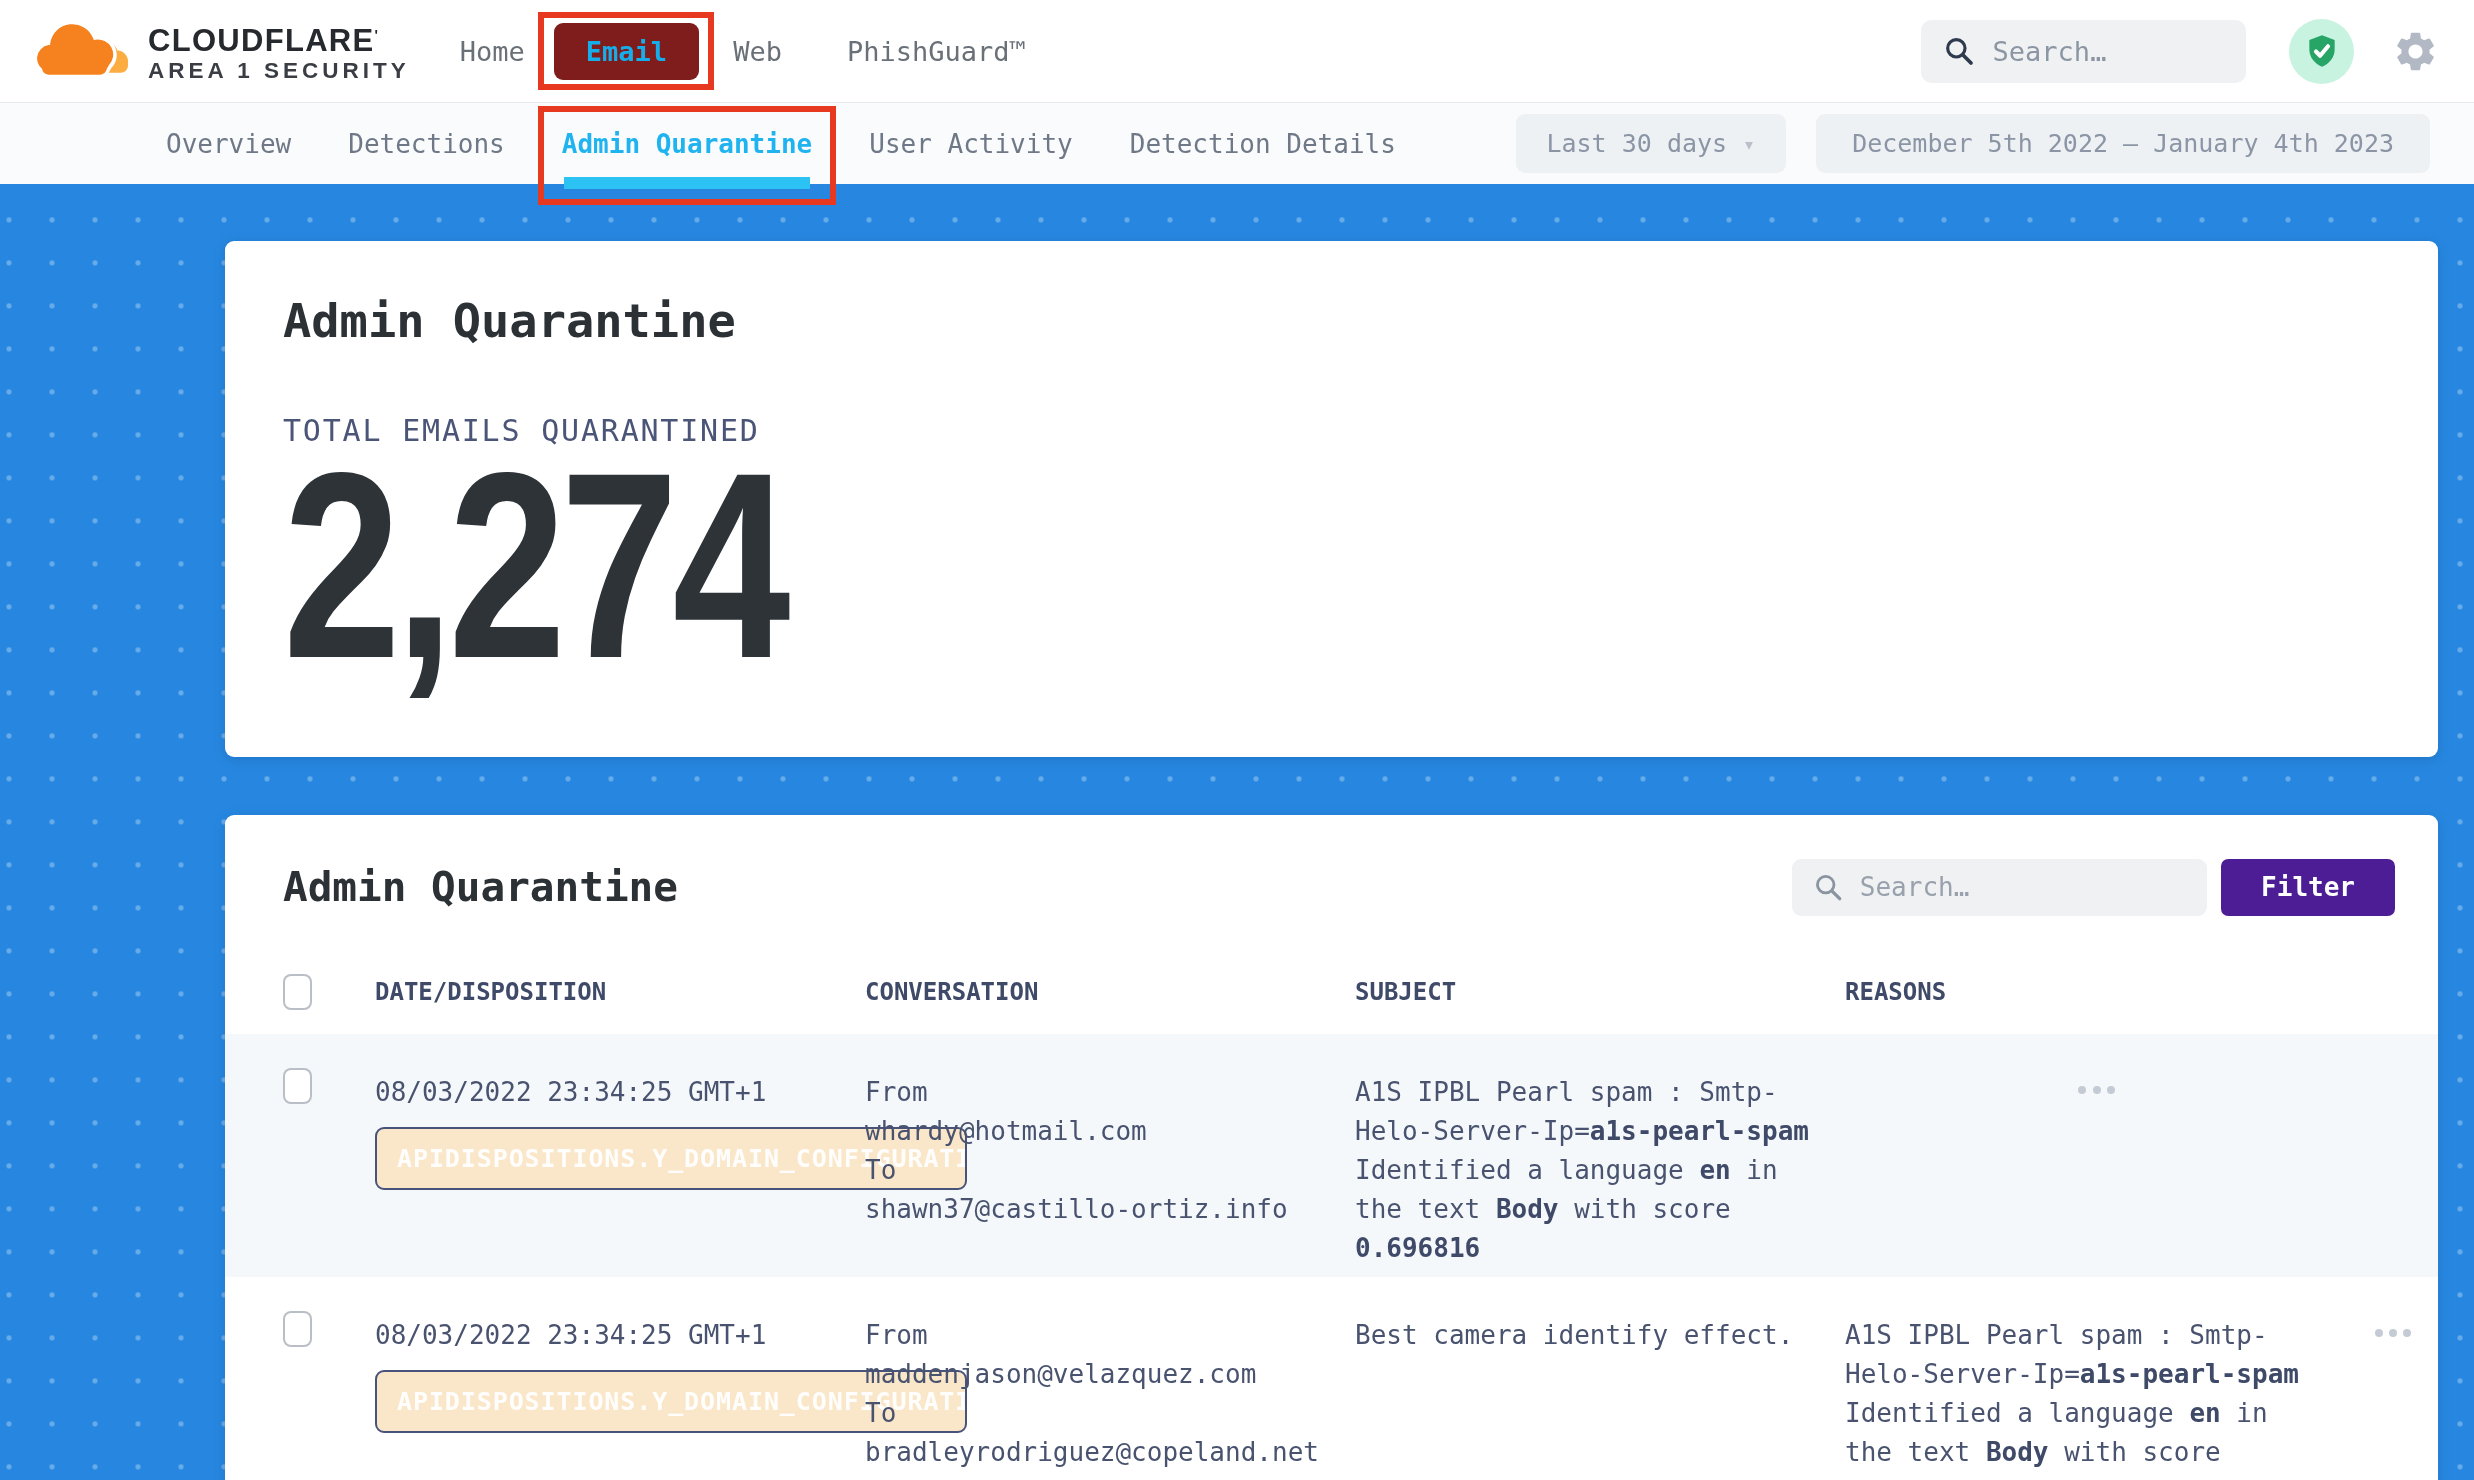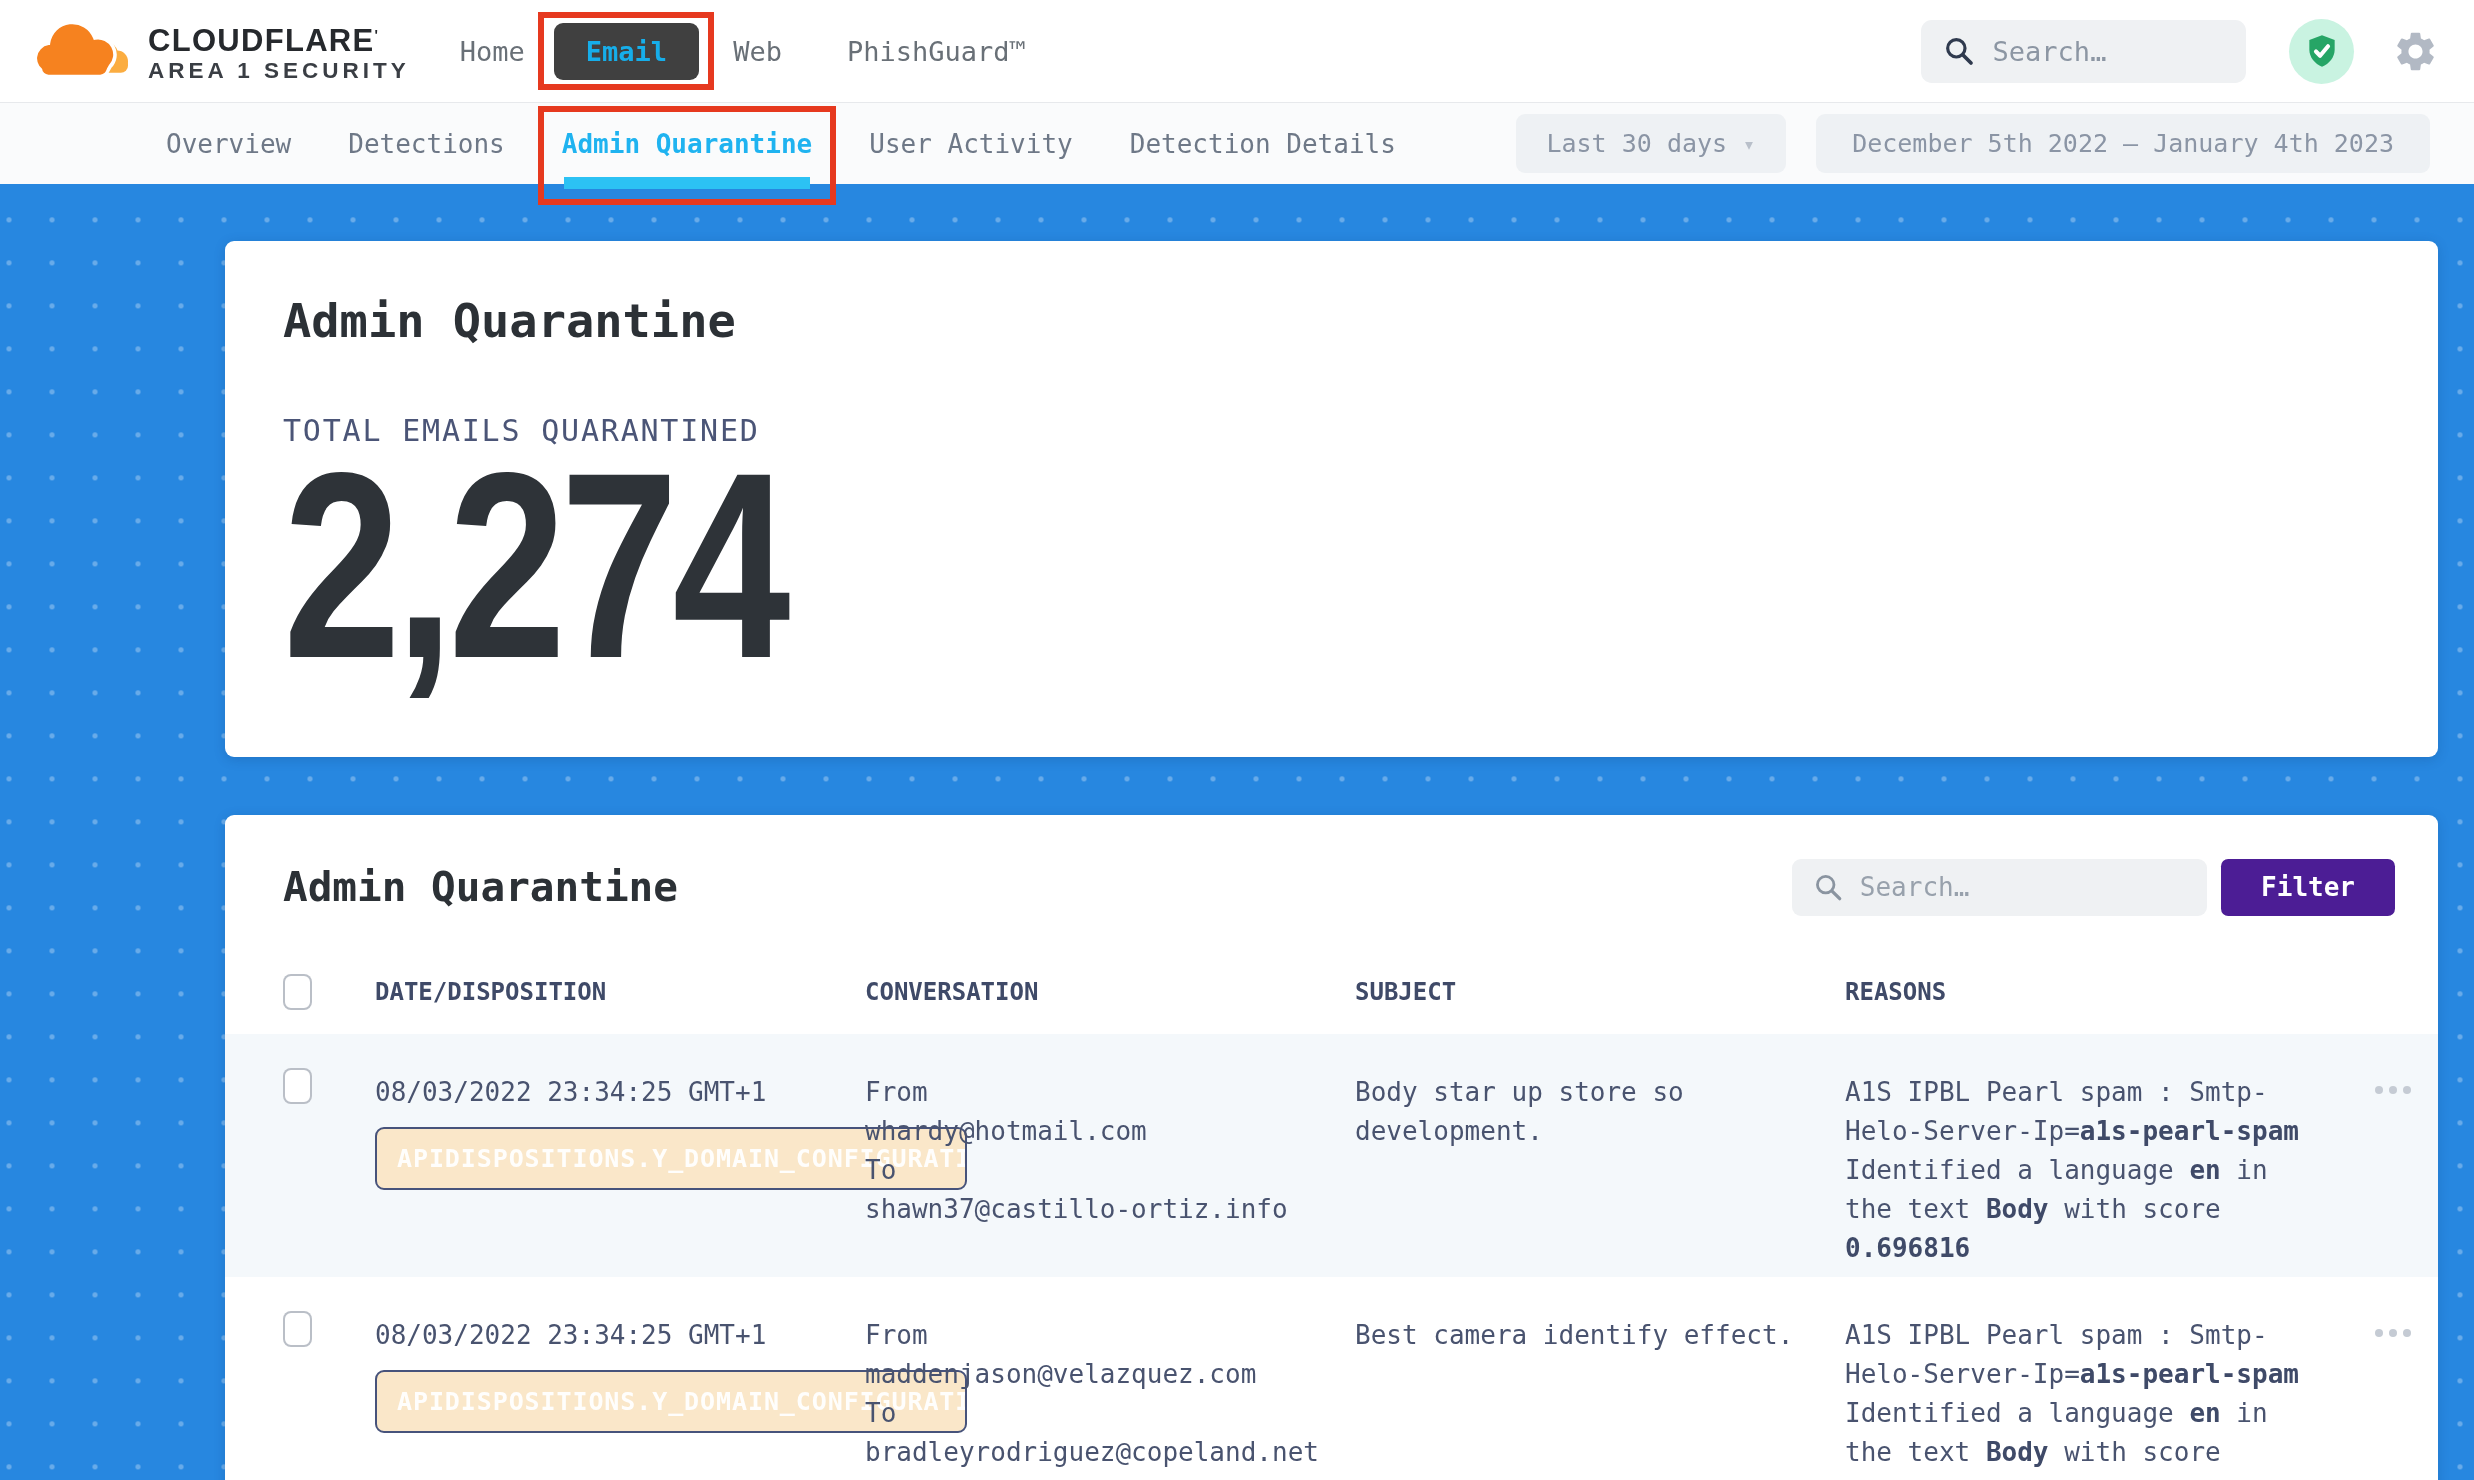--- a/index.html
+++ b/index.html
@@ -10,21 +10,21 @@
   .topbar { height:103px; background:#ffffff; display:flex; align-items:center; padding:0 36px 0 31px; border-bottom:1.8px solid #e7e9ec; position:relative; z-index:10; }
   .logo { display:flex; align-items:center; }
   .logo-text { margin-left:16px; font-family:Liberation Sans, sans-serif; }
   .logo-line1 { font-size:31px; font-weight:800; letter-spacing:1.3px; color:#26292d; line-height:32px; }
   .logo-line1 sup { font-size:14.4px; }
   .logo-line2 { font-size:22.5px; font-weight:700; letter-spacing:4px; color:#3a3e44; line-height:25px; }
 
   .topnav { display:flex; align-items:center; margin-left:41px; }
   .topnav-item { font-size:27px; color:#697077; padding:0 9px; cursor:pointer; }
   .topnav-item.home { margin-left:0; }
-  .topnav-pill { position:relative; margin-left:20px; margin-right:12.6px; background:#404040; border-radius:9px; height:57px; display:flex; align-items:center; padding:0 32px; color:#16aeea; font-weight:bold; font-size:27px; }
+  .topnav-pill { position:relative; margin-left:20px; margin-right:12.6px; background:#7f1d1d; border-radius:9px; height:57px; display:flex; align-items:center; padding:0 32px; color:#16aeea; font-weight:bold; font-size:27px; }
   .topnav-item.web { margin-left:12.6px; }
   .topnav-item.phishguard { margin-left:47px; }
 
   .red-box { position:absolute; border:6.3px solid #e6391f; z-index:40; pointer-events:none; }
   .red-box.box1 { left:-15.3px; right:-15.3px; top:-10.8px; bottom:-10.8px; }
 
   .top-search { margin-left:auto; background:#eff1f3; border-radius:10.8px; width:325px; height:63px; display:flex; align-items:center; padding:0 21.6px; }
   .top-search svg { flex:0 0 auto; }
   .top-search input { border:none; outline:none; background:transparent; font-family:inherit; font-size:27px; color:#3b434e; margin-left:18px; width:225px; }
   .top-search input::placeholder { color:#8c96a3; }
@@ -194,23 +194,20 @@
       <div class="cell cell-date">
         <div>08/03/2022 23:34:25 GMT+1</div>
         <div class="badge">APIDISPOSITIONS.Y_DOMAIN_CONFIGURATION</div>
       </div>
       <div class="cell cell-conv">
         <div>From</div>
         <div>whardy@hotmail.com</div>
         <div>To</div>
         <div>shawn37@castillo-ortiz.info</div>
       </div>
-      <div class="cell cell-subject">
-        <p>Body star up store so development.</p>
-      </div>
       <div class="cell cell-reasons">
         <p><span>A1S IPBL Pearl spam : Smtp-Helo-Server-Ip=</span><b>a1s-pearl-spam</b><span> Identified a language </span><b>en</b><span> in the text </span><b>Body</b><span> with score </span><b>0.696816</b></p>
       </div>
       <div class="cell cell-dots">
         <div class="dots-menu">
             <i></i>
             <i></i>
             <i></i>
           </div>
       </div>

